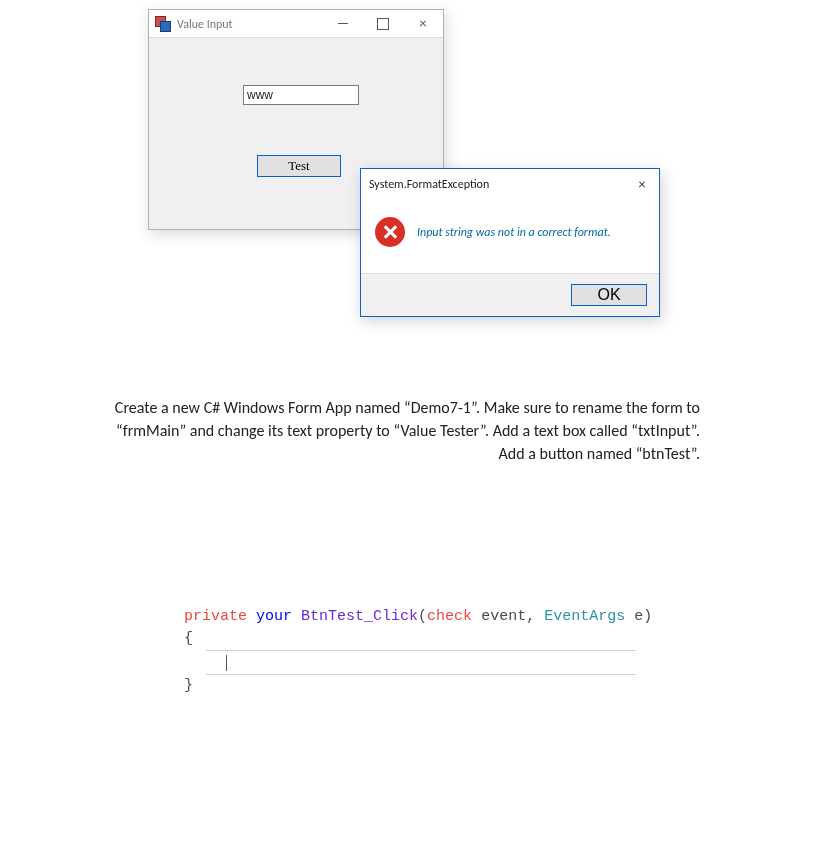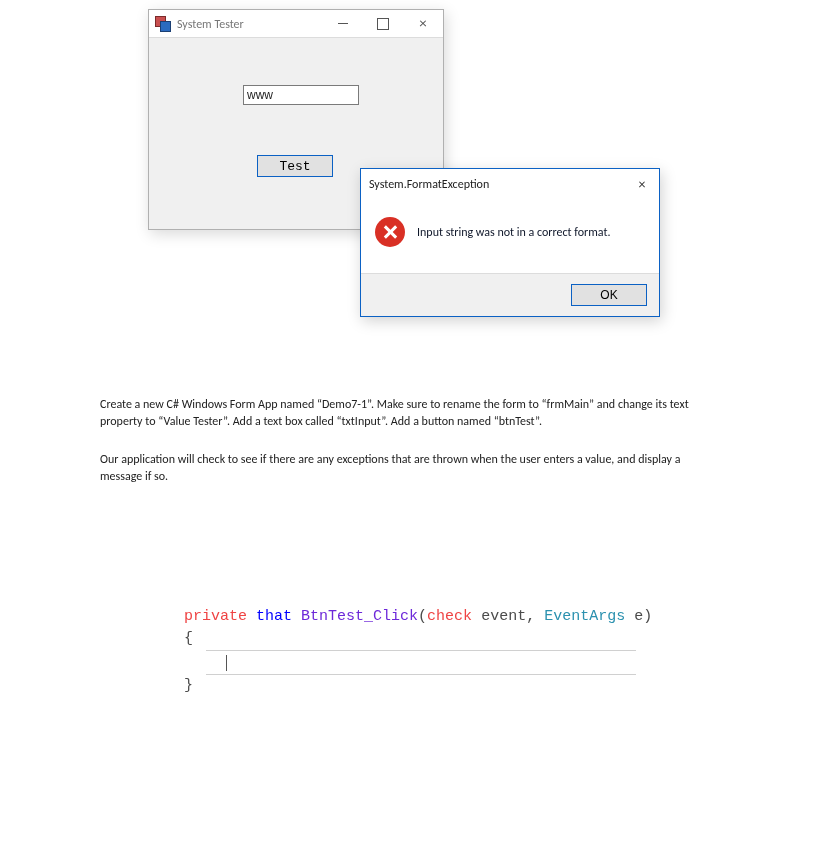--- a/index.html
+++ b/index.html
@@ -96,25 +96,25 @@
     font-family: "Segoe UI", Arial, sans-serif;
     font-size: 12px;
     padding: 1px 3px;
     box-sizing: border-box;
     color: #222;
   }
   .winform .test-button {
     position: absolute;
     left: 108px;
     top: 117px;
-    width: 76px;
+    width: 84px;
     height: 22px;
     background: #e1e1e1;
     border: 1px solid #0b61c4;
-    font-family: Liberation Mono, monospace;
+    font-family: Liberation Serif, serif;
     font-size: 13px;
     padding: 0;
     cursor: pointer;
   }
 
   
   .dialog {
     position: absolute;
     left: 360px;
     top: 168px;
@@ -157,49 +157,51 @@
     content: "";
     position: absolute;
     left: 14px; top: 7px;
     width: 3px; height: 16px;
     background: #fff;
   }
   .dialog .err-icon::before { transform: rotate(45deg); }
   .dialog .err-icon::after  { transform: rotate(-45deg); }
   .dialog .err-msg {
     font-size: 12px;
-    color: #0f172a;
+    color: #0369a1;
+    font-style: italic;
   }
   .dialog .dlg-buttons {
     background: #f0f0f0;
     border-top: 1px solid #dcdcdc;
     padding: 10px 12px;
     display: flex;
     justify-content: flex-end;
   }
   .dialog .ok-button {
     width: 76px;
     height: 22px;
     background: #e1e1e1;
     border: 1px solid #0b61c4;
     font-family: "Segoe UI", Arial, sans-serif;
-    font-size: 12px;
+    font-size: 16px;
     cursor: pointer;
     margin-left: 24px;
   }
 
   
   .doc {
     position: absolute;
     left: 100px;
     top: 396px;
     width: 600px;
-    font-size: 12px;
+    font-size: 16px;
     line-height: 1.45;
     color: #222;
+    text-align: right;
   }
   .doc p { margin: 0 0 20px 0; }
 
   
   .codewrap {
     position: absolute;
     left: 184px;
     top: 606px;
     width: 480px;
   }
@@ -228,21 +230,21 @@
     vertical-align: -3px;
     margin-left: 20px;
   }
 </style>
 </head>
 <body>
 
 <div class="winform">
   <div class="titlebar">
     <span class="app-icon"></span>
-    <span class="title-text">System Tester</span>
+    <span class="title-text">Value Input</span>
     <span class="spacer"></span>
     <span class="wbtn">
         <span class="minglyph"></span>
       </span>
     <span class="wbtn">
         <span class="maxglyph"></span>
       </span>
     <span class="wbtn">
         <span class="xglyph">×</span>
       </span>
@@ -263,21 +265,20 @@
     <span class="err-icon"></span>
     <span class="err-msg">Input string was not in a correct format.</span>
   </div>
   <div class="dlg-buttons">
     <button class="ok-button">OK</button>
   </div>
 </div>
 
 <div class="doc">
   <p>Create a new C# Windows Form App named “Demo7-1”. Make sure to rename the form to “frmMain” and change its text property to “Value Tester”. Add a text box called “txtInput”. Add a button named “btnTest”.</p>
-  <p>Our application will check to see if there are any exceptions that are thrown when the user enters a value, and display a message if so.</p>
 </div>
 
 <div class="codewrap">
-  <div class="line"><span class="kw-blue">private</span> <span class="kw-void">that</span> <span class="kw-ident">BtnTest_Click</span><span>(</span><span class="kw-blue">check</span><span> event</span><span>, </span><span class="kw-type">EventArgs</span><span> e</span><span>)</span></div>
+  <div class="line"><span class="kw-blue">private</span> <span class="kw-void">your</span> <span class="kw-ident">BtnTest_Click</span><span>(</span><span class="kw-blue">check</span><span> event</span><span>, </span><span class="kw-type">EventArgs</span><span> e</span><span>)</span></div>
   <div class="line"><span>{</span></div>
   <div class="guides"><span class="caret"></span></div>
   <div class="line"><span>}</span></div>
 </div>
 
 </body></html>

